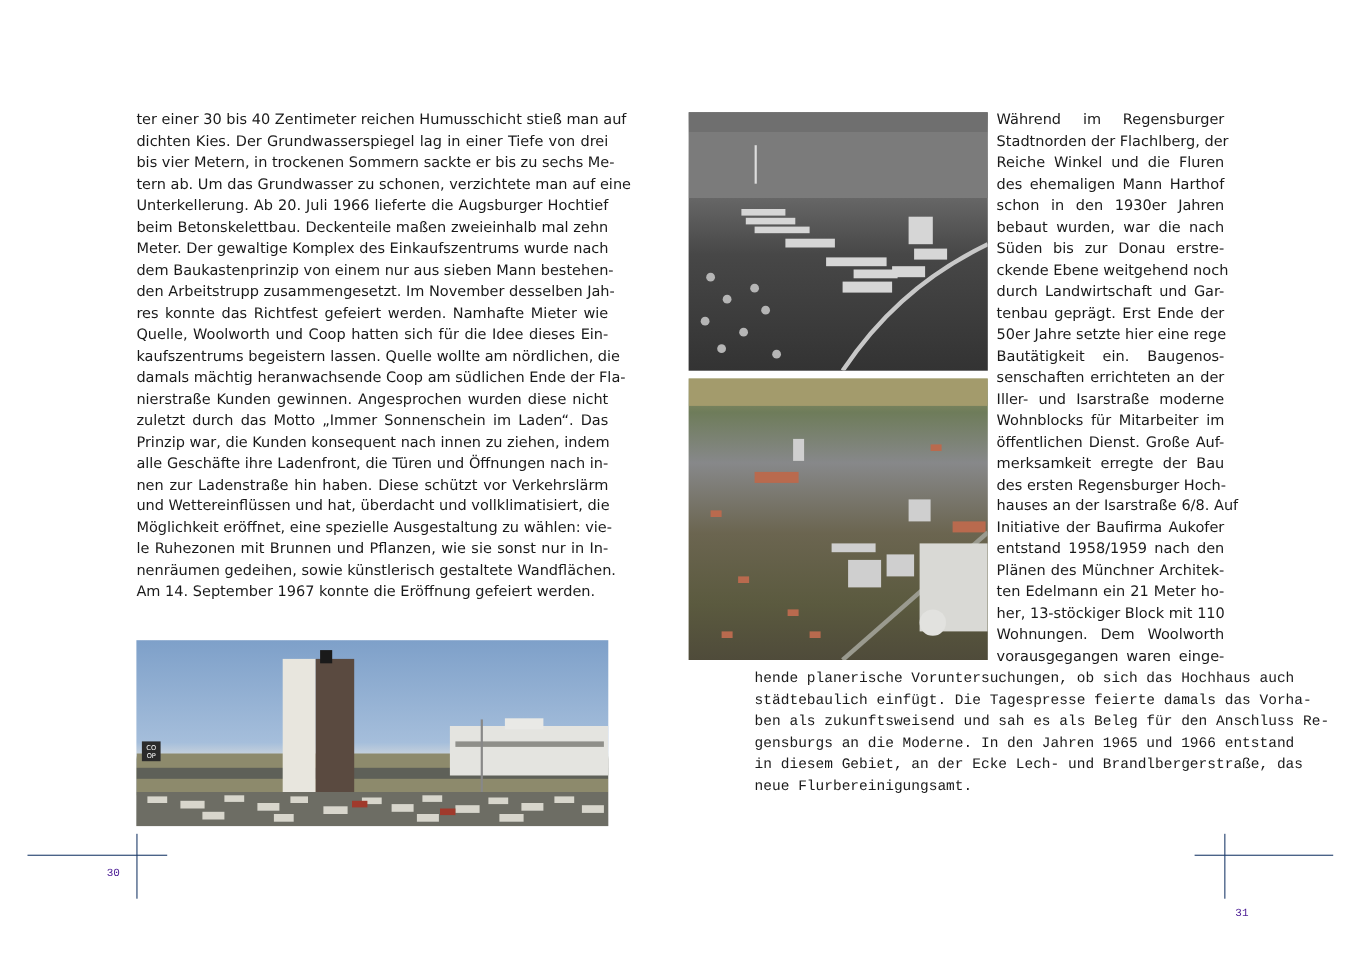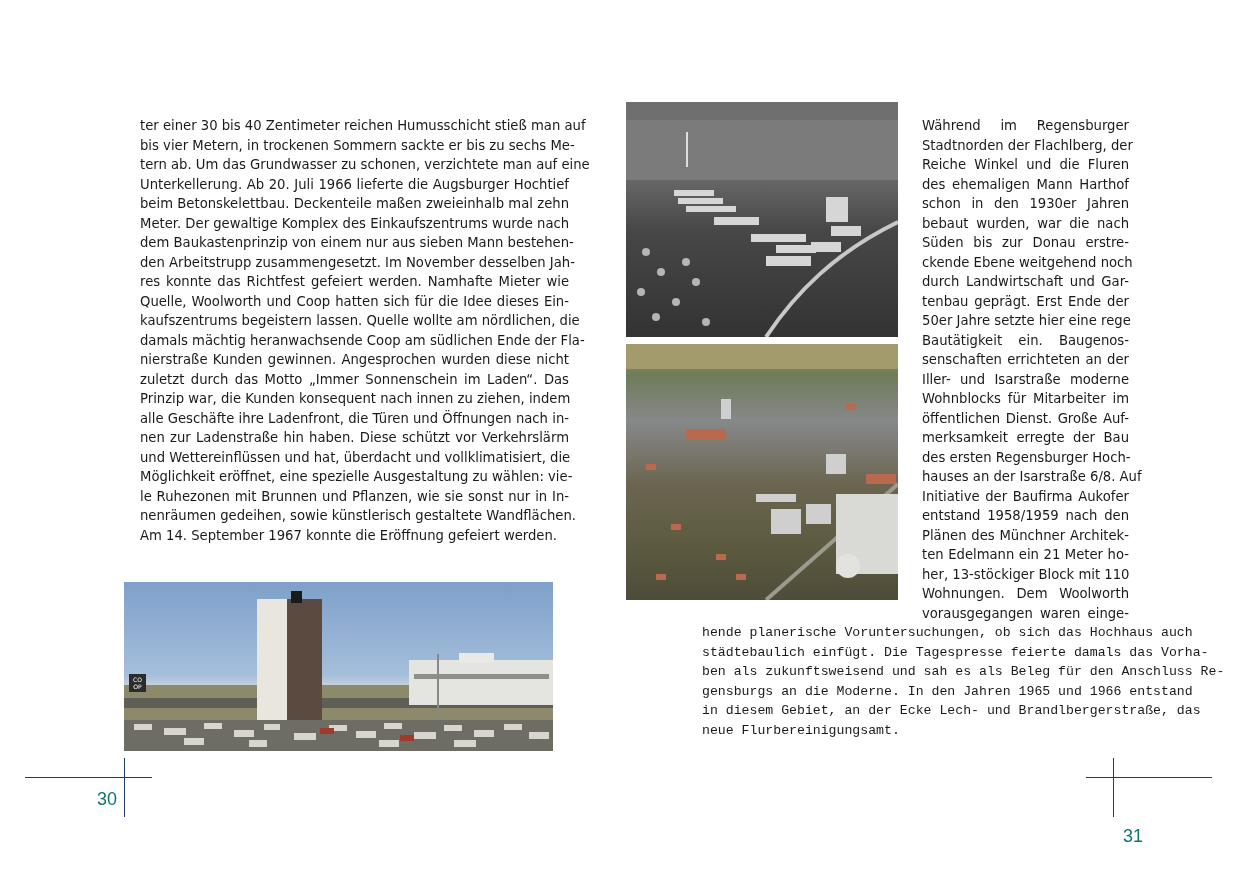--- a/index.html
+++ b/index.html
@@ -1,40 +1,41 @@
 <!DOCTYPE html>
 <html><head>
 <meta charset="utf-8">
 <style>
   html,body{margin:0;padding:0;background:#ffffff;}
   body{width:1240px;height:877px;position:relative;overflow:hidden;
        font-family:"DejaVu Sans",sans-serif;color:#1a1a1a;}
-  .para{position:absolute;font-size:13.2px;line-height:19.5px;margin:16px;}
+  .para{position:absolute;font-size:13.2px;line-height:19.5px;margin:0;}
   .para .ln{display:block;text-align:justify;text-align-last:justify;white-space:nowrap;}
   .para .ln.last{text-align-last:left;}
   #left-text{left:124px;top:100px;width:429px;}
   #right-text-a{left:906px;top:100px;width:207px;}
   #right-text-b{left:686px;top:607px;width:427px;font-family:Liberation Mono, monospace;}
 
   .photo{position:absolute;overflow:hidden;}
   #photo-shopping-center{left:124px;top:582px;width:429px;height:169px;
      background:linear-gradient(#7ea0c9 0%,#a5bedb 55%,#c9d3dc 62%,#8a8f86 64%,#6b6b62 100%);}
   #photo-aerial-bw{left:626px;top:102px;width:272px;height:235px;
      background:linear-gradient(#5d5d5d 0%,#8b8b8b 10%,#6b6b6b 30%,#474747 55%,#333 100%);}
   #photo-aerial-color{left:626px;top:344px;width:272px;height:256px;
      background:linear-gradient(#9c9a6b 0%,#6e7c5a 12%,#87888a 30%,#6b6550 55%,#5b5a3f 80%,#4f4b3a 100%);}
 
   .mark{position:absolute;background:#1f3d6b;}
-  .pagenum{position:absolute;font-family:Liberation Sans, sans-serif;font-size:18px;color:#0f766e;}
+  .pagenum{position:absolute;font-family:Liberation Mono, monospace;font-size:10px;color:#4c1d95;}
 </style>
 </head>
 <body>
 
 <div class="para" id="left-text">
     <span class="ln">ter einer 30 bis 40 Zentimeter reichen Humusschicht stieß man auf</span>
+    <span class="ln">dichten Kies. Der Grundwasserspiegel lag in einer Tiefe von drei</span>
     <span class="ln">bis vier Metern, in trockenen Sommern sackte er bis zu sechs Me-</span>
     <span class="ln">tern ab. Um das Grundwasser zu schonen, verzichtete man auf eine</span>
     <span class="ln">Unterkellerung. Ab 20. Juli 1966 lieferte die Augsburger Hochtief</span>
     <span class="ln">beim Betonskelettbau. Deckenteile maßen zweieinhalb mal zehn</span>
     <span class="ln">Meter. Der gewaltige Komplex des Einkaufszentrums wurde nach</span>
     <span class="ln">dem Baukastenprinzip von einem nur aus sieben Mann bestehen-</span>
     <span class="ln">den Arbeitstrupp zusammengesetzt. Im November desselben Jah-</span>
     <span class="ln">res konnte das Richtfest gefeiert werden. Namhafte Mieter wie</span>
     <span class="ln">Quelle, Woolworth und Coop hatten sich für die Idee dieses Ein-</span>
     <span class="ln">kaufszentrums begeistern lassen. Quelle wollte am nördlichen, die</span>

